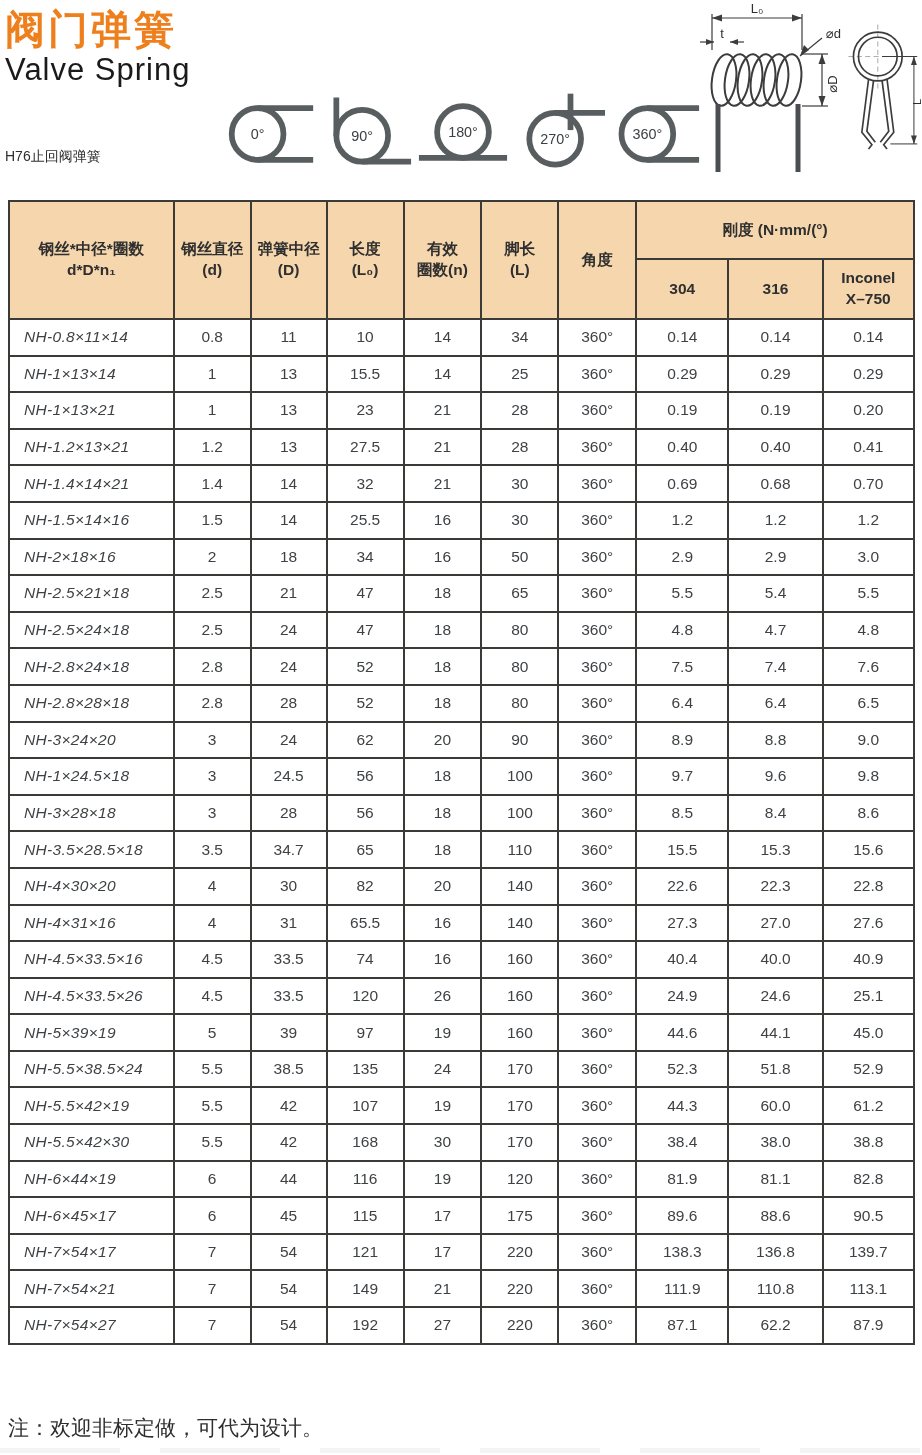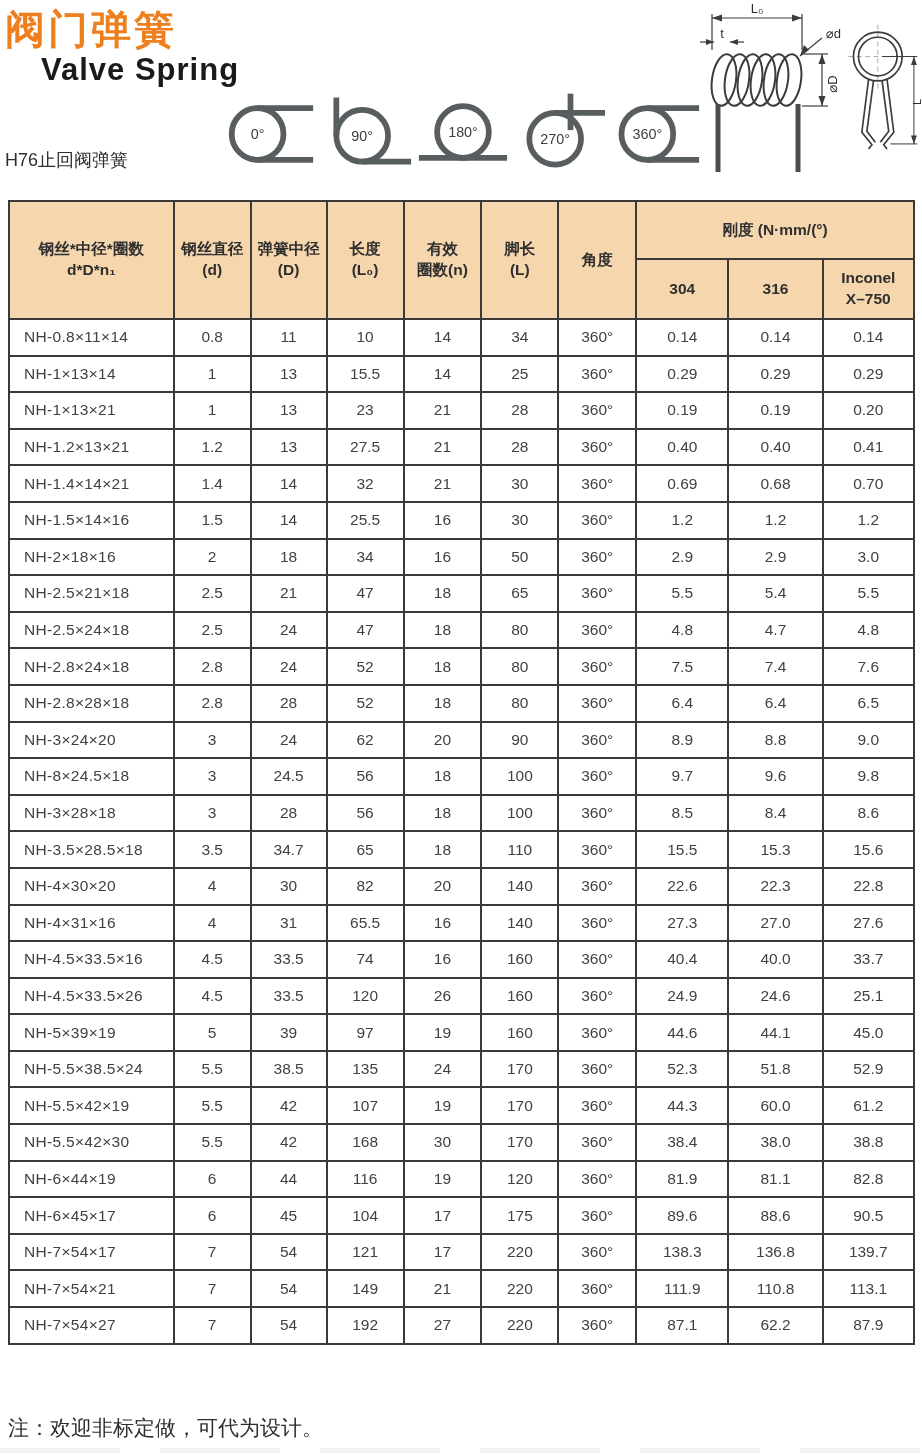--- a/index.html
+++ b/index.html
@@ -23,27 +23,26 @@
     overflow:hidden;
   }
   
   .title-zh{
     position:absolute;left:5px;top:2px;
     font-size:40px;font-weight:bold;color:var(--accent-orange);
     letter-spacing:3px;
   }
   .title-en{
     position:absolute;left:5px;top:52px;
-    font-size:31px;font-weight:bold;color:#1a1a1a;
+    font-size:31px;font-weight:normal;color:#1a1a1a;
     letter-spacing:1px;
-    margin-left:36px;
   }
   .subtitle{
     position:absolute;left:5px;top:148px;
-    font-size:18px;color:#2e2e2e;
+    font-size:14px;color:#2e2e2e;
   }
   .angle-diagrams{
     position:absolute;left:225px;top:90px;
     display:flex;gap:4px;
   }
   .angle-diagram{width:92px;height:84px;}
   .angle-label{font-size:15px;fill:#3c4043;}
   .spring-stroke{stroke:var(--spring-gray);stroke-width:6;fill:none;stroke-linecap:butt;}
   .tech-drawing{position:absolute;top:2px;}
   .tech-drawing.coil{left:698px;width:150px;height:178px;}
@@ -79,20 +78,21 @@
   table.spec tbody td{
     height:36.6px;
     font-size:15.5px;
     color:var(--text);
     background:#ffffff;
   }
   table.spec tbody td.designation{
     text-align:left;
     padding-left:14px;
     letter-spacing:.02em;
+    font-style:italic;
   }
   .footnote{
     position:absolute;left:8px;top:1414px;
     font-size:21px;color:#2e2e2e;
   }
   .bottom-band{
     position:absolute;left:0;top:1448px;width:922px;height:5px;
     background:repeating-linear-gradient(90deg,#f4f4f4 0 120px,#ffffff 120px 160px);
   }
 </style>
@@ -369,21 +369,21 @@
           <td>24</td>
           <td>62</td>
           <td>20</td>
           <td>90</td>
           <td>360°</td>
           <td>8.9</td>
           <td>8.8</td>
           <td>9.0</td>
         </tr>
         <tr>
-          <td class="designation">NH-8×24.5×18</td>
+          <td class="designation">NH-1×24.5×18</td>
           <td>3</td>
           <td>24.5</td>
           <td>56</td>
           <td>18</td>
           <td>100</td>
           <td>360°</td>
           <td>9.7</td>
           <td>9.6</td>
           <td>9.8</td>
         </tr>
@@ -438,21 +438,21 @@
         <tr>
           <td class="designation">NH-4.5×33.5×16</td>
           <td>4.5</td>
           <td>33.5</td>
           <td>74</td>
           <td>16</td>
           <td>160</td>
           <td>360°</td>
           <td>40.4</td>
           <td>40.0</td>
-          <td>33.7</td>
+          <td>40.9</td>
         </tr>
         <tr>
           <td class="designation">NH-4.5×33.5×26</td>
           <td>4.5</td>
           <td>33.5</td>
           <td>120</td>
           <td>26</td>
           <td>160</td>
           <td>360°</td>
           <td>24.9</td>
@@ -516,21 +516,21 @@
           <td>120</td>
           <td>360°</td>
           <td>81.9</td>
           <td>81.1</td>
           <td>82.8</td>
         </tr>
         <tr>
           <td class="designation">NH-6×45×17</td>
           <td>6</td>
           <td>45</td>
-          <td>104</td>
+          <td>115</td>
           <td>17</td>
           <td>175</td>
           <td>360°</td>
           <td>89.6</td>
           <td>88.6</td>
           <td>90.5</td>
         </tr>
         <tr>
           <td class="designation">NH-7×54×17</td>
           <td>7</td>

